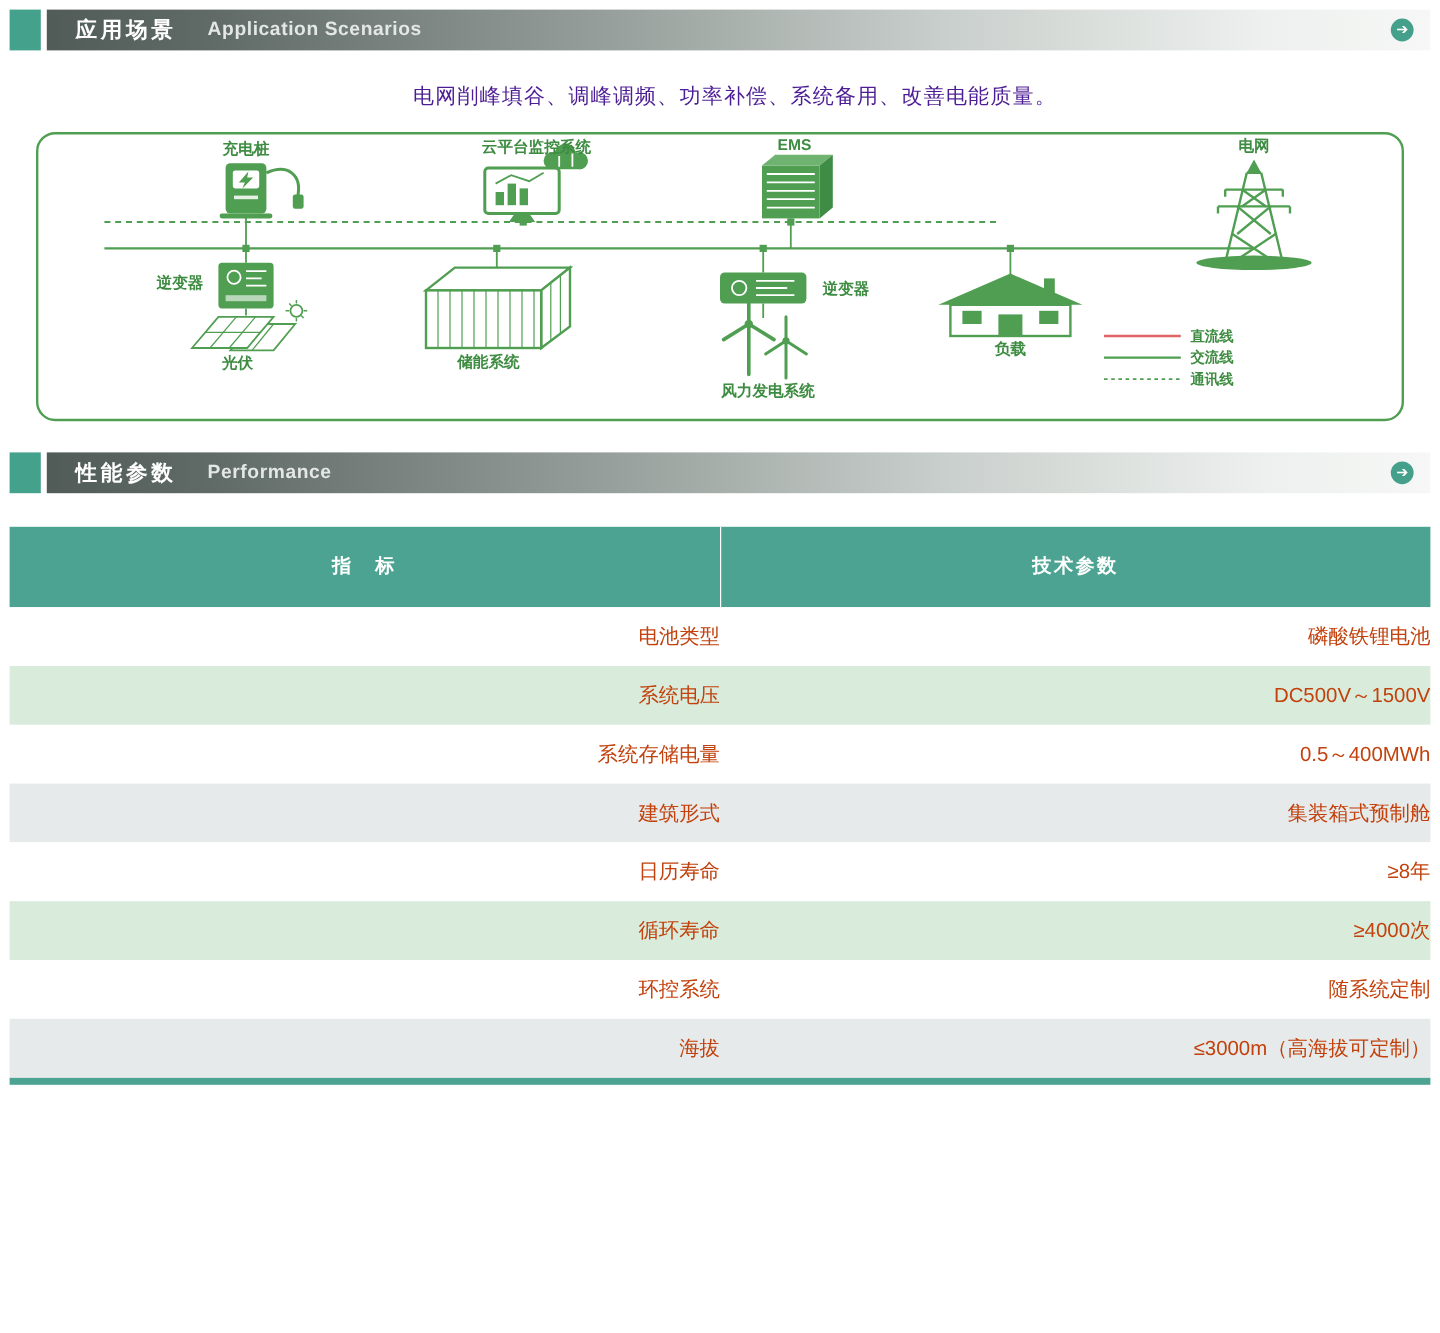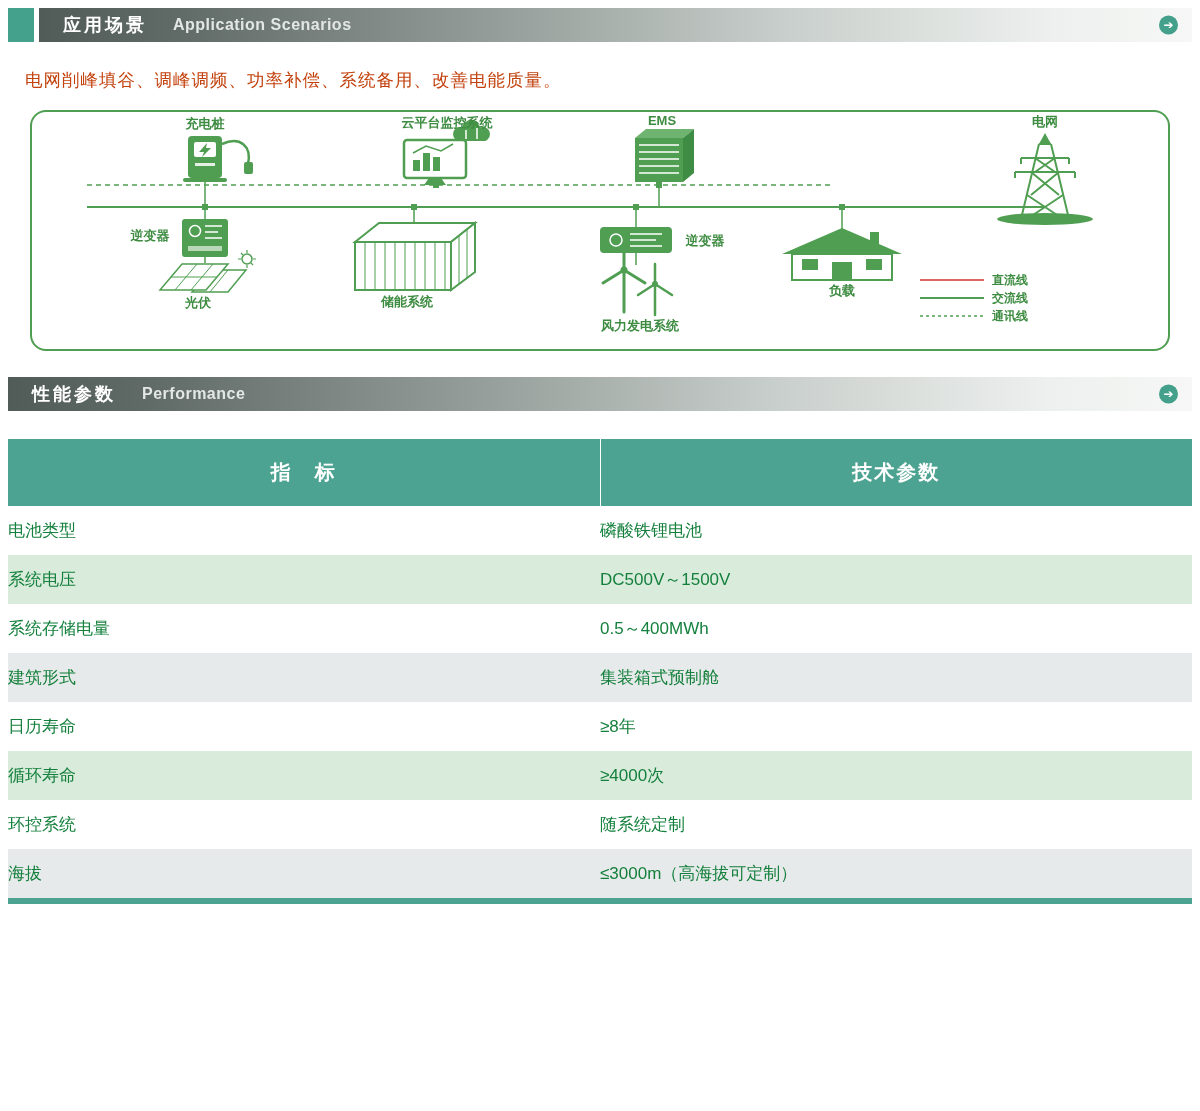--- a/index.html
+++ b/index.html
@@ -18,40 +18,40 @@
   }
   .banner-zh { color:#ffffff; font-size:18px; font-weight:bold; letter-spacing:3px; }
   .banner-en { color:#e3e7e5; font-size:16px; margin-left:26px; letter-spacing:0.5px;font-weight:bold; }
   .banner-arrow {
     position:absolute; right:14px; top:50%; transform:translateY(-50%);
     width:19px; height:19px; border-radius:50%; background:#45a08b;
     color:#ffffff; font-size:12px; line-height:19px; text-align:center;
   }
 
   
-  .intro { margin:26px 0 0 25px; font-size:17.5px; color:#c2410c; font-weight:500; letter-spacing:1px; }
+  .intro { margin:26px 0 0 25px; font-size:17.5px; color:#4c1d95; font-weight:500; letter-spacing:1px;text-align:center; }
 
   
   .diagram-box {
     margin:18px 30px 0 30px; border:2px solid #4f9e51; border-radius:16px;
     overflow:hidden; background:#ffffff;
   }
   .diagram-box svg { display:block; }
   .dlbl { fill:#3e8c42; font-size:13px; font-weight:bold; }
   .lgd  { fill:#3e8c42; font-size:12px; font-weight:bold; }
 
   
   .perf-table-wrap { margin:28px 8px 0 8px; border-bottom:6px solid #4da391; }
   table { width:100%; border-collapse:collapse; table-layout:fixed; }
   thead th {
-    background:#4da391; color:#ffffff; font-size:20px; font-weight:bold;
+    background:#4da391; color:#ffffff; font-size:16px; font-weight:bold;
     height:67px; letter-spacing:2px; text-align:center;
   }
   thead th:first-child { border-right:1px solid #ffffff; width:50%; }
-  tbody td { height:49px; text-align:left; font-size:17px; color:#15803d; background:#ffffff; }
+  tbody td { height:49px; text-align:right; font-size:17px; color:#c2410c; background:#ffffff; }
   tbody tr:nth-child(4n+2) td { background:#d9ecdc; }
   tbody tr:nth-child(4n)   td { background:#e7eaea; }
 </style>
 </head>
 <body>
 
 <div class="banner">
   <div class="banner-accent"></div>
   <div class="banner-bar">
     <span class="banner-zh">应用场景</span>
@@ -231,21 +231,21 @@
       <line x1="888" y1="168" x2="952" y2="168" stroke="#e06666" stroke-width="2"></line>
       <line x1="888" y1="186" x2="952" y2="186" stroke="#4f9e51" stroke-width="2"></line>
       <line x1="888" y1="204" x2="952" y2="204" stroke="#4f9e51" stroke-width="1.5" stroke-dasharray="3 3"></line>
       <text x="960" y="172" class="lgd">直流线</text>
       <text x="960" y="190" class="lgd">交流线</text>
       <text x="960" y="208" class="lgd">通讯线</text>
     </g>
   </svg>
 </div>
 
-<div class="banner" style="margin-top:26px;flex-direction:column;">
+<div class="banner" style="margin-top:26px;">
   <div class="banner-accent"></div>
   <div class="banner-bar">
     <span class="banner-zh">性能参数</span>
     <span class="banner-en">Performance</span>
     <span class="banner-arrow">➔</span>
   </div>
 </div>
 
 <div class="perf-table-wrap">
   <table>

